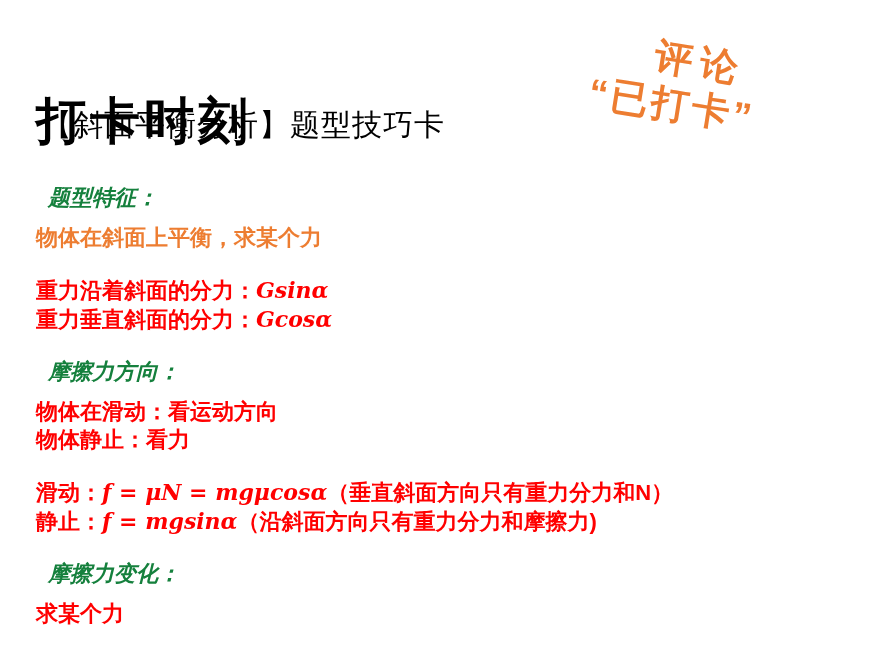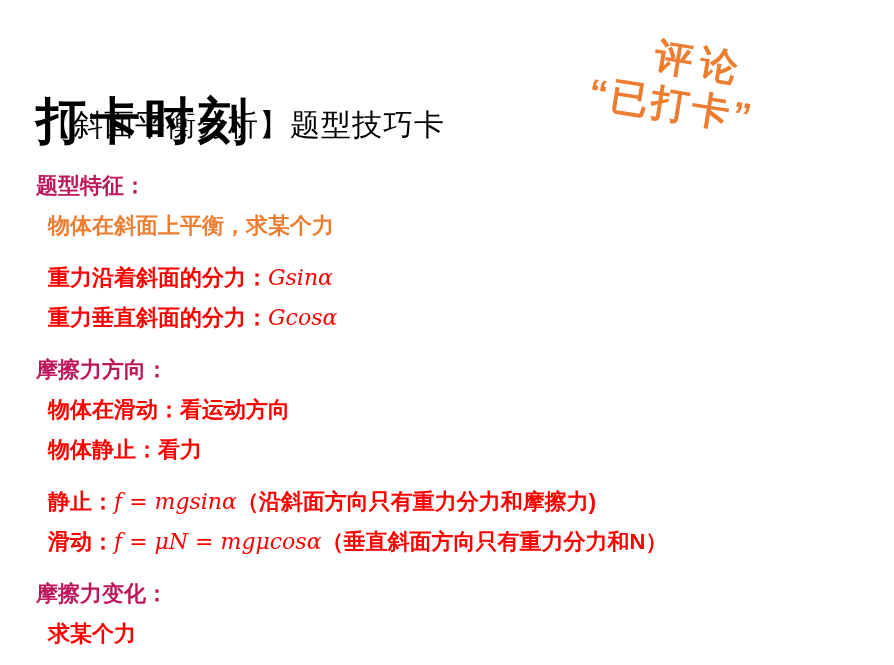--- a/index.html
+++ b/index.html
@@ -62,39 +62,40 @@
   .content {
     position: absolute;
     left: 36px;
     top: 172px;
     width: 820px;
   }
   .section {
     margin: 0 0 24px 0;
   }
   .section h2 {
-    margin: 0;
+    margin: 12px;
     font-size: 22px;
     font-weight: bold;
     line-height: 28px;
-    color: #be185d;
+    color: #15803d;
+    font-style: italic;
   }
   .section p {
-    margin: 12px;
+    margin: 0;
     font-size: 22px;
     font-weight: bold;
     line-height: 28px;
     white-space: nowrap;
   }
   .orange { color: #ED7D31; }
   .red { color: #FF0000; }
   .math {
     font-family: "DejaVu Serif", serif;
     font-style: italic;
-    font-weight: normal;
+    font-weight: bold;
     text-align: right;
   }
 </style>
 </head>
 <body>
 
 <h1 class="page-title">打卡时刻</h1>
 <div class="page-subtitle">【斜面平衡分析】题型技巧卡</div>
 
 <div class="annotation">
@@ -114,22 +115,22 @@
     <p class="red"><span>重力垂直斜面的分力：</span><span class="math">Gcosα</span></p>
   </div>
 
   <div class="section">
     <h2>摩擦力方向：</h2>
     <p class="red">物体在滑动：看运动方向</p>
     <p class="red">物体静止：看力</p>
   </div>
 
   <div class="section">
+    <p class="red"><span>滑动：</span><span class="math">f = μN = mgμcosα</span><span>（垂直斜面方向只有重力分力和N）</span></p>
     <p class="red"><span>静止：</span><span class="math">f = mgsinα</span><span>（沿斜面方向只有重力分力和摩擦力)</span></p>
-    <p class="red"><span>滑动：</span><span class="math">f = μN = mgμcosα</span><span>（垂直斜面方向只有重力分力和N）</span></p>
   </div>
 
   <div class="section">
     <h2>摩擦力变化：</h2>
     <p class="red">求某个力</p>
   </div>
 
 </div>
 
 </body></html>

